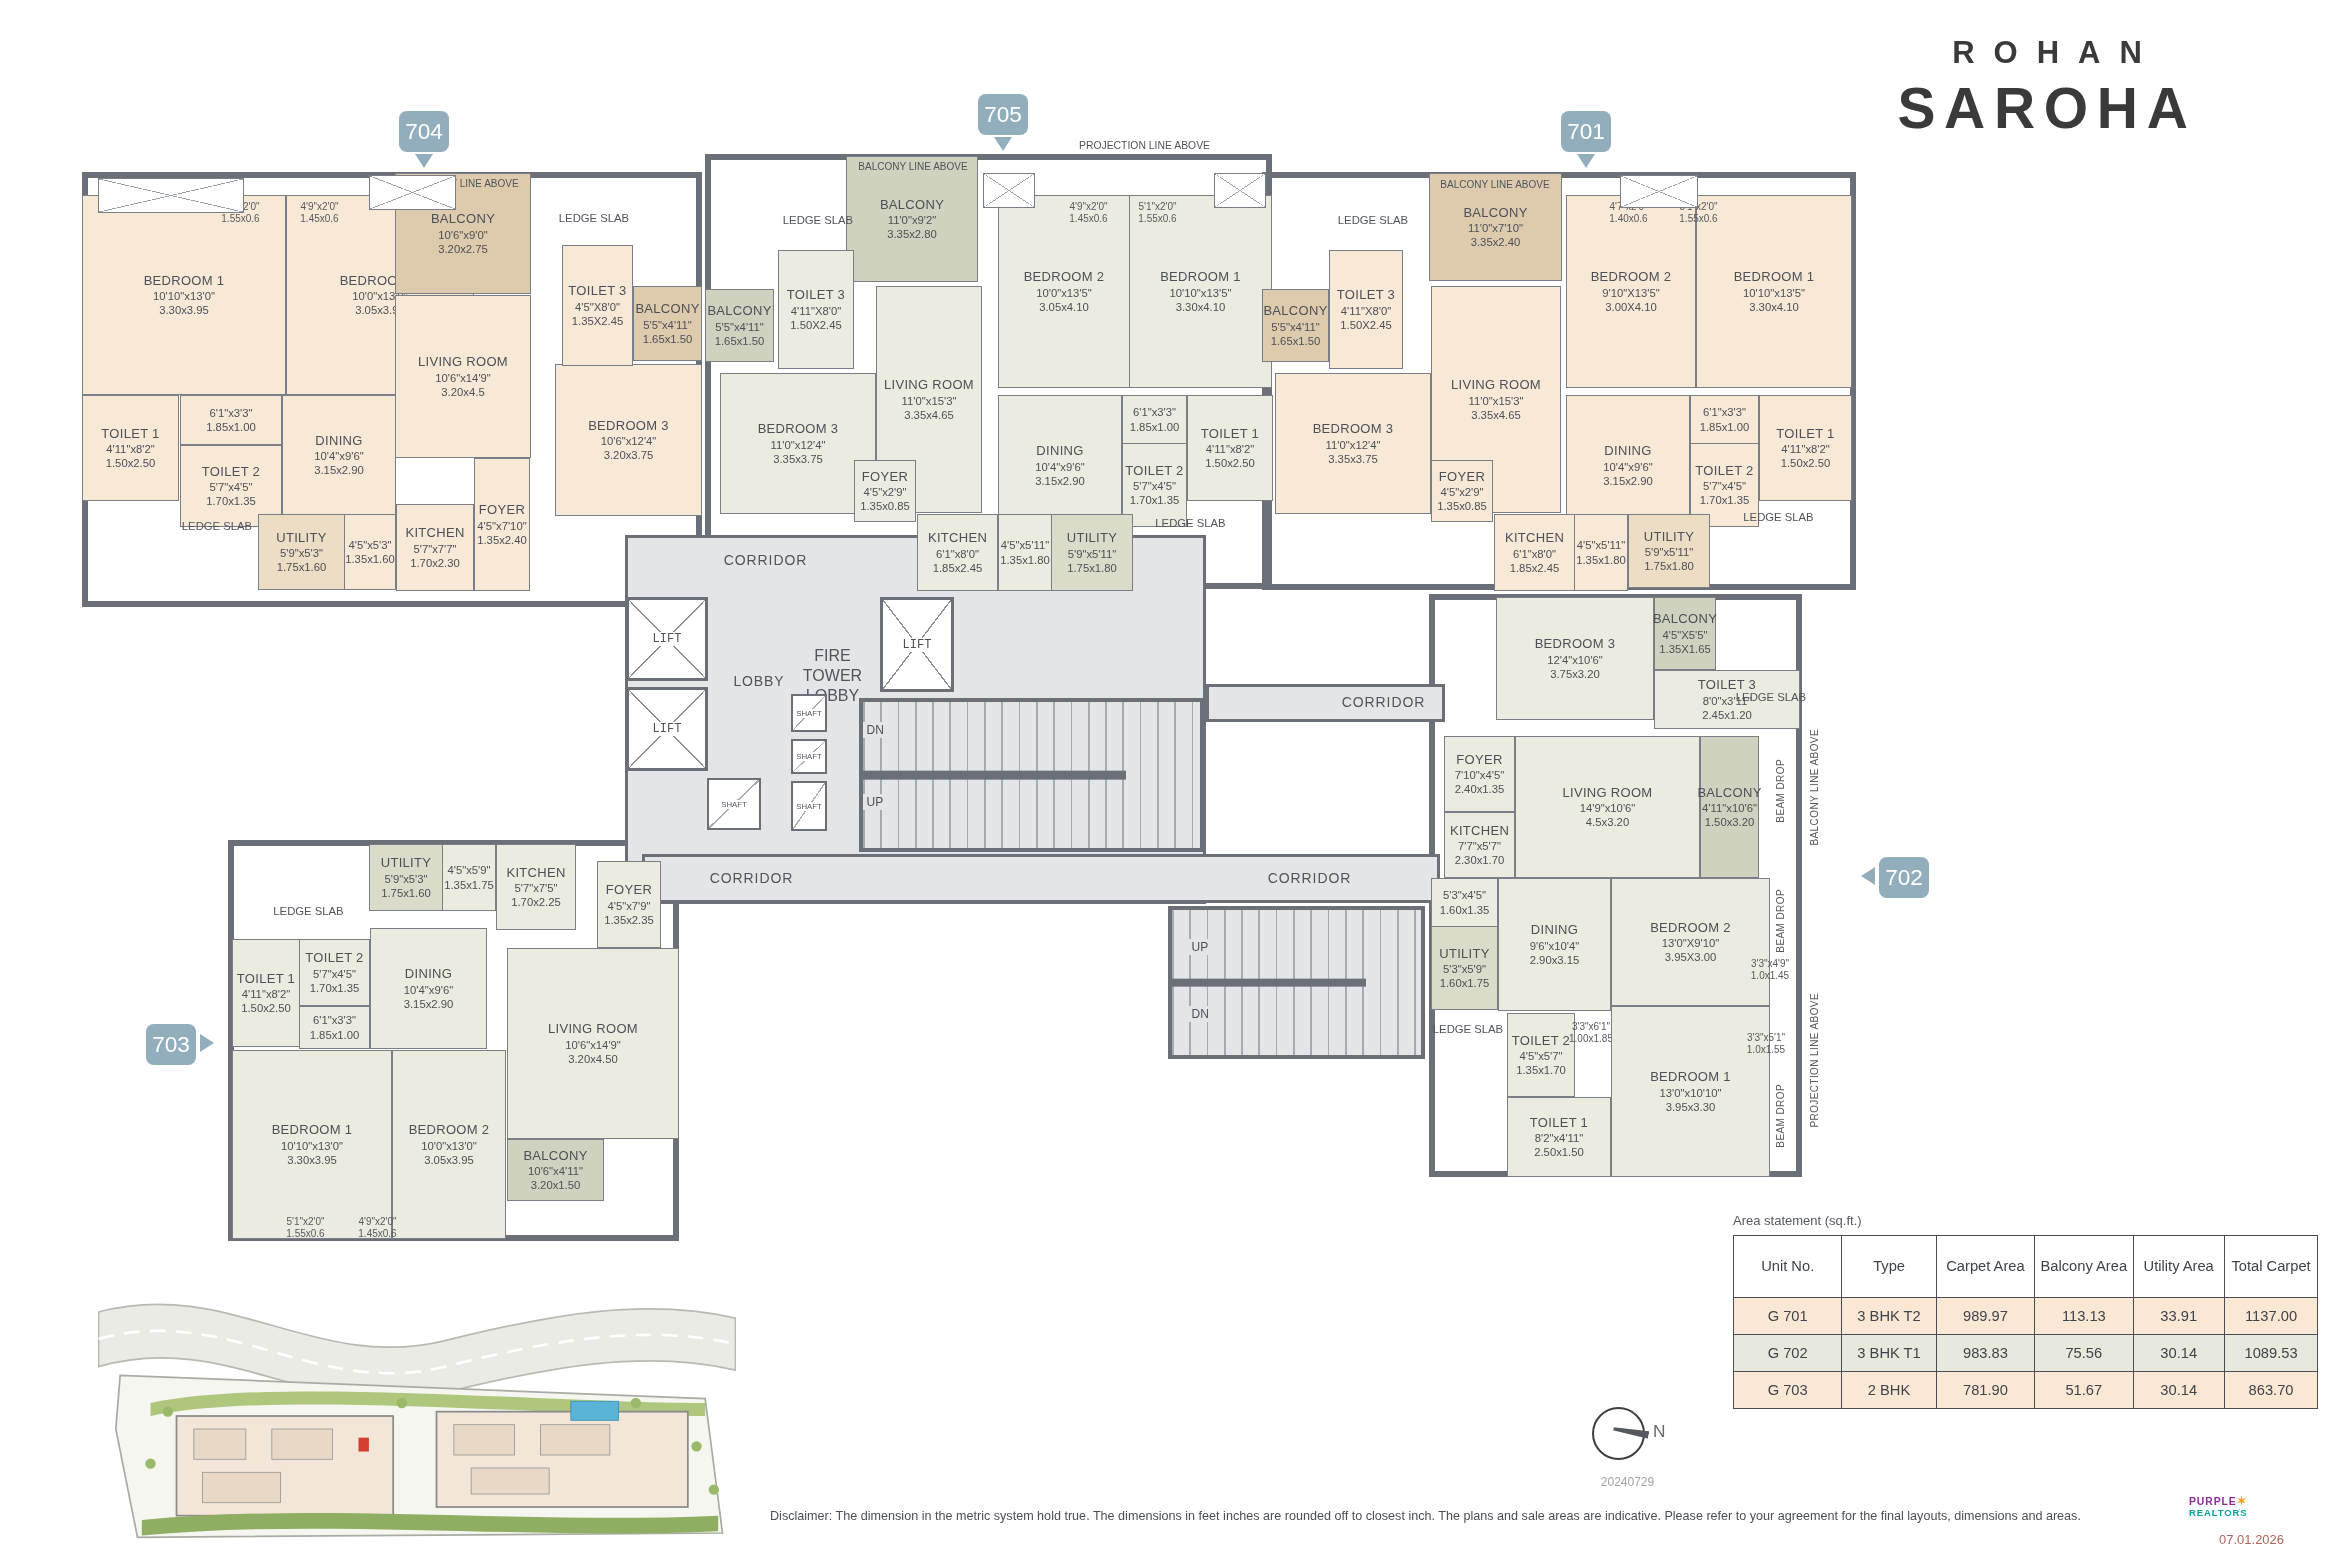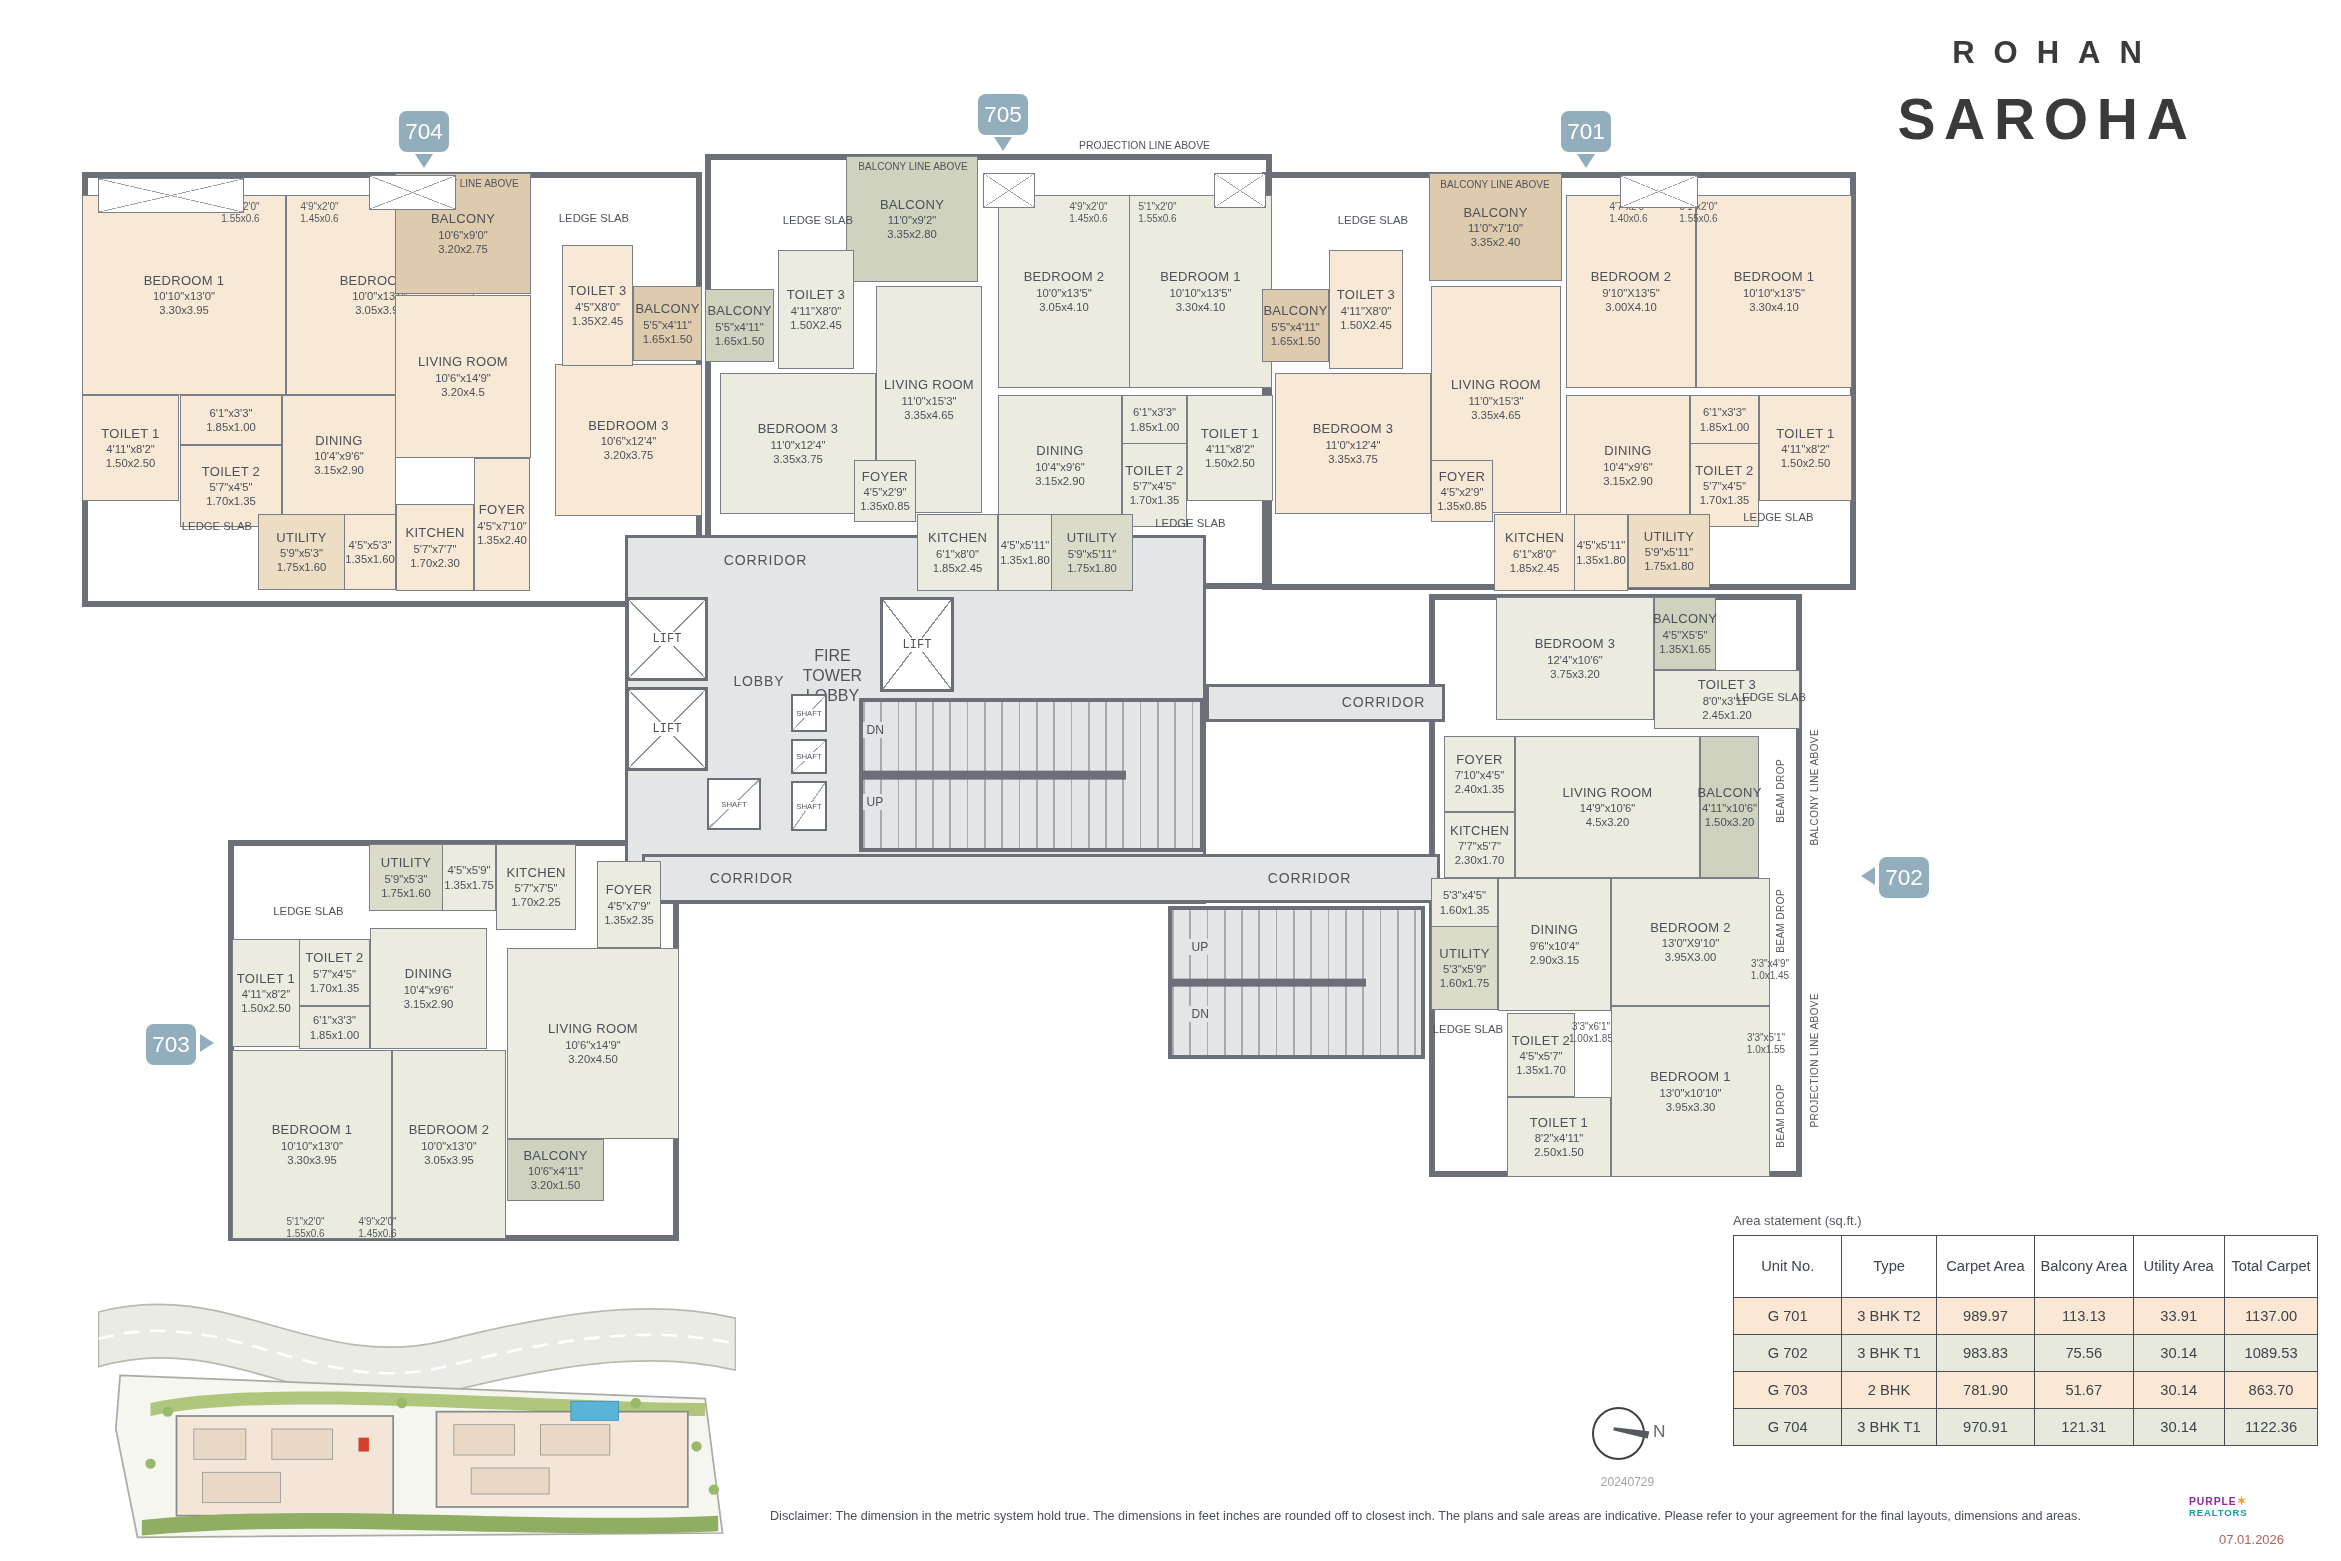--- a/index.html
+++ b/index.html
@@ -37,21 +37,21 @@
     linear-gradient(to bottom right,transparent 48.8%,#a7acb2 48.8%,#a7acb2 51.2%,transparent 51.2%),#fff;
     border:2.6px solid #6b6f77;box-sizing:border-box;display:flex;align-items:center;justify-content:center;}
   .shaft span{background:#fff;font-size:7.8px;color:#53575d;padding:0 0.9px;}
   .stairs{position:absolute;background-color:#e4e5e7;border:4.3px solid #6b6f77;box-sizing:border-box;
     background-image:repeating-linear-gradient(90deg,#a6abb2 0 1.7px,transparent 1.7px 17.3px);}
   .stairs .mid{position:absolute;left:0;right:22%;top:50%;height:8.7px;background:#6b6f77;transform:translateY(-50%);}
   .updn{position:absolute;font-size:12px;color:#4c5058;background:#e4e5e7;padding:0.9px 3.5px;}
   
   #brand{position:absolute;right:52px;top:35px;width:486px;text-align:center;}
   #brand .l1{font-size:31px;font-weight:bold;letter-spacing:19px;color:#3a3a3a;text-indent:19px;}
-  #brand .l2{font-size:57px;font-weight:bold;letter-spacing:8.7px;color:#3a3a3a;margin-top:15px;}
+  #brand .l2{font-size:57px;font-weight:bold;letter-spacing:8.7px;color:#3a3a3a;margin-top:4px;}
   #brand .l3{margin-top:15.6px;font-size:26px;}
   #brand .wing{color:#f08121;font-weight:bold;}
   #brand .sep{color:#f08121;font-weight:bold;padding:0 7px;}
   #brand .floor{color:#8a8f94;}
   
   #areastmt{position:absolute;left:1733px;top:1213px;}
   #areastmt .t-title{font-size:13px;color:#55595f;margin-bottom:7px;}
   table.area{border-collapse:collapse;border:1.7px solid #3c4046;}
   table.area td{border:1.7px solid #4a4e54;text-align:center;font-size:14.7px;color:#3f444b;padding:0 5.2px;}
   table.area tr.hdr td{background:#fff;height:61px;line-height:1.25;}
@@ -619,28 +619,20 @@
             <td>1089.53</td>
       </tr>
       <tr class="r rowA">
         <td>G  703</td>
             <td>2 BHK</td>
             <td>781.90</td>
             <td>51.67</td>
             <td>30.14</td>
             <td>863.70</td>
       </tr>
-      <tr class="r rowB">
-        <td>G  704</td>
-            <td>3 BHK T1</td>
-            <td>970.91</td>
-            <td>121.31</td>
-            <td>30.14</td>
-            <td>1122.36</td>
-      </tr>
     </tbody>
       </table>
   </div>
 
   <div id="compass">
     <div class="circ"></div>
     <div class="needle"></div>
     <div class="n">N</div>
     <div class="code">20240729</div>
   </div>

